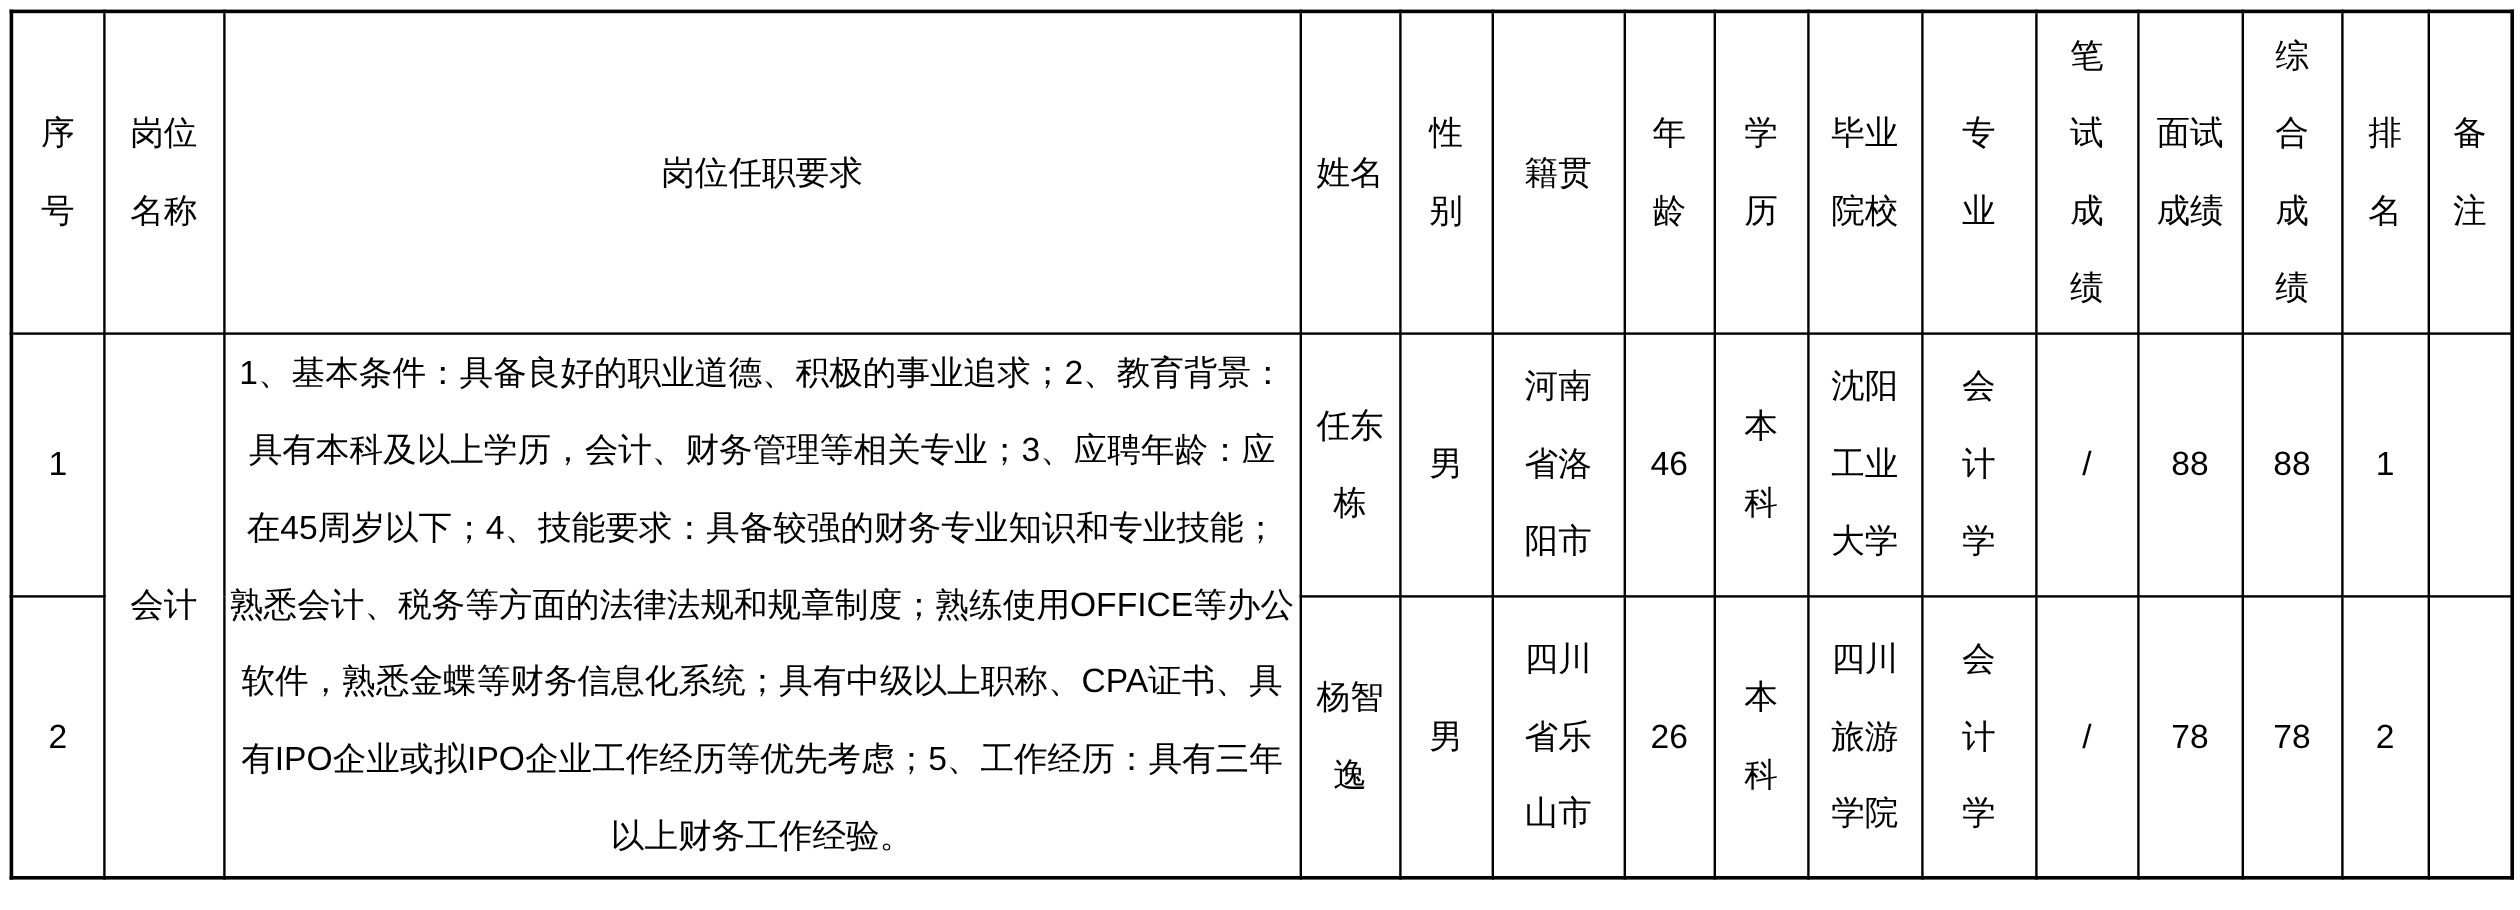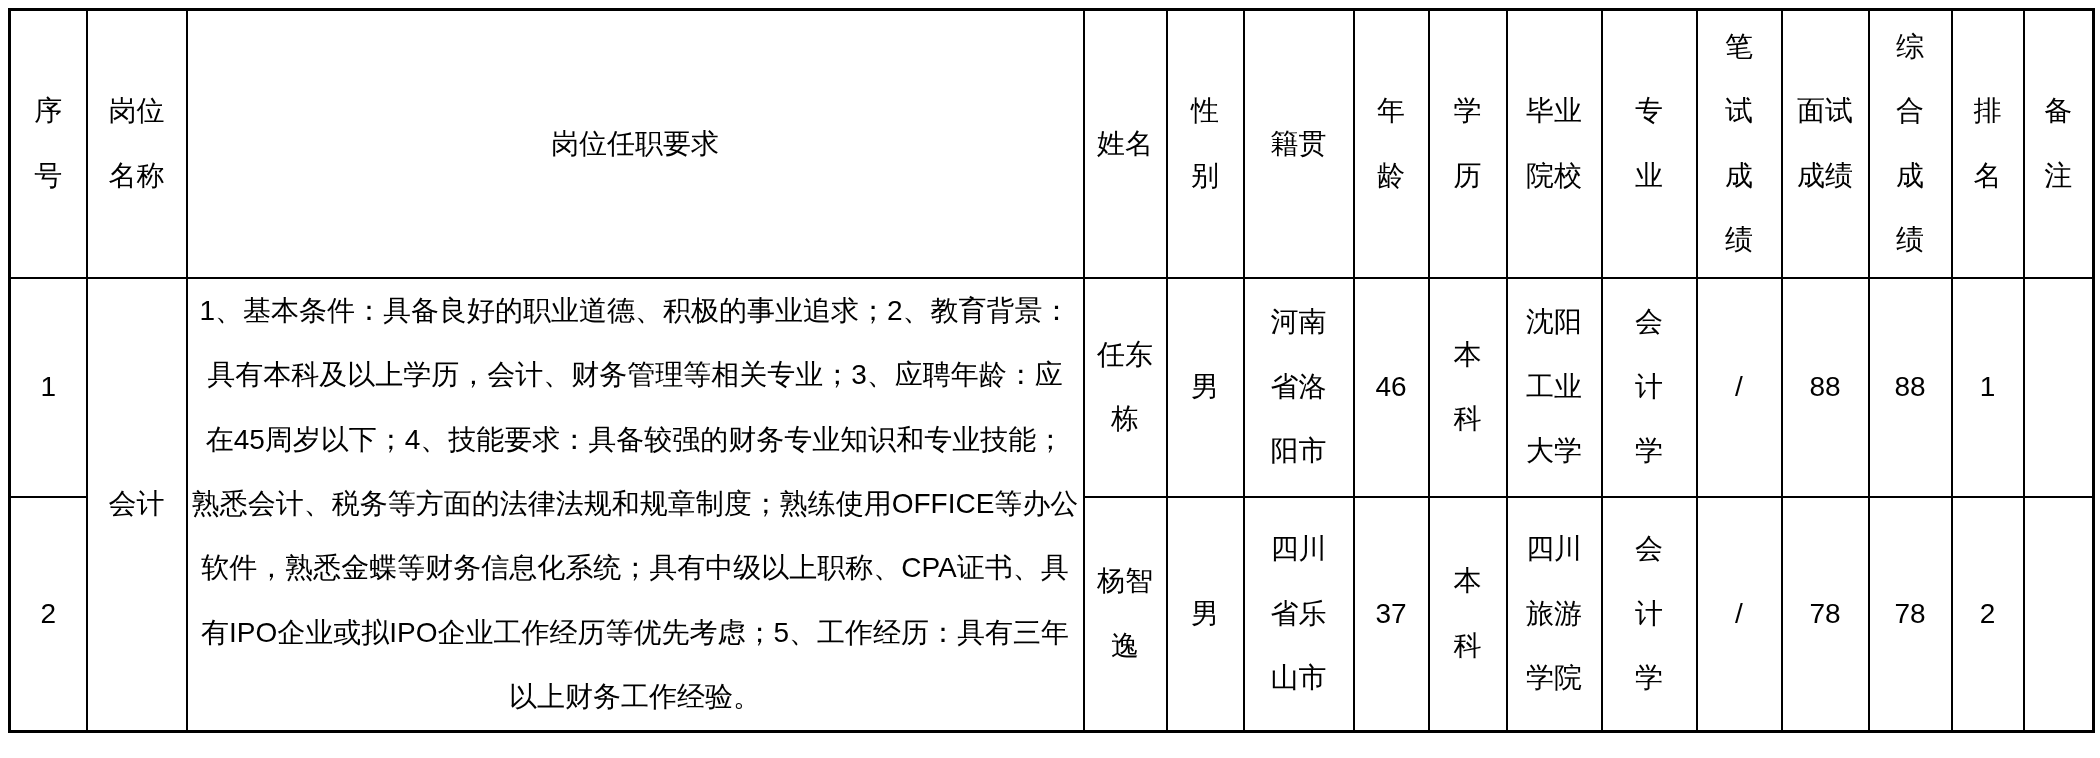--- a/index.html
+++ b/index.html
@@ -134,21 +134,21 @@
     </tr>
 
     <tr class="r-2">
       <td>2</td>
       <td>杨智
 逸</td>
       <td>男</td>
       <td>四川
 省乐
 山市</td>
-      <td>37</td>
+      <td>26</td>
       <td>本
 科</td>
       <td>四川
 旅游
 学院</td>
       <td>会
 计
 学</td>
       <td>/</td>
       <td>78</td>

